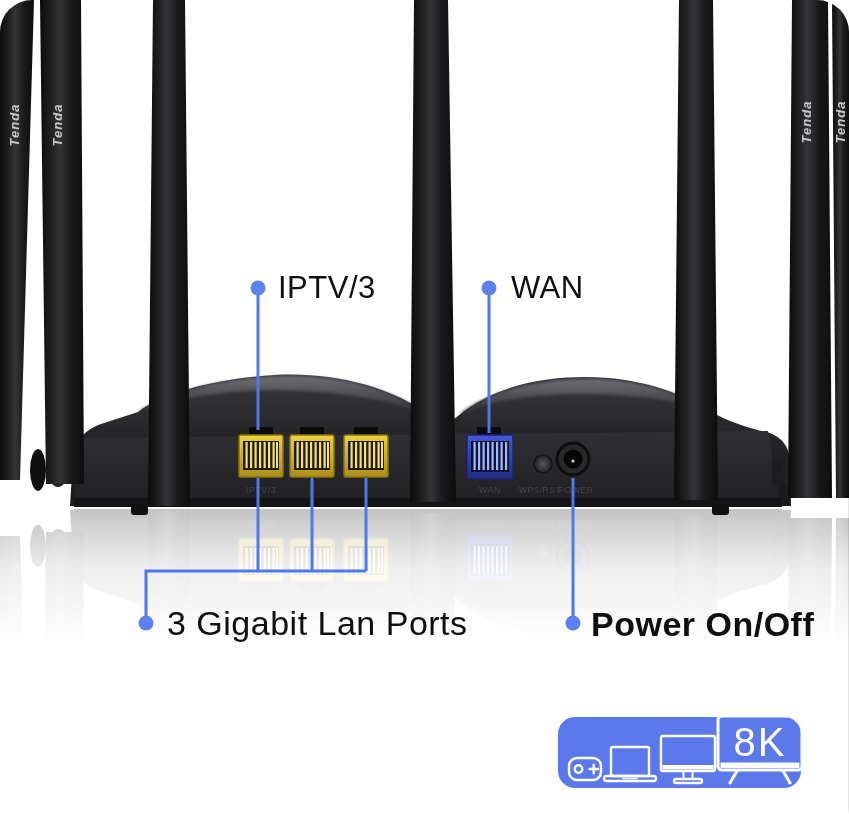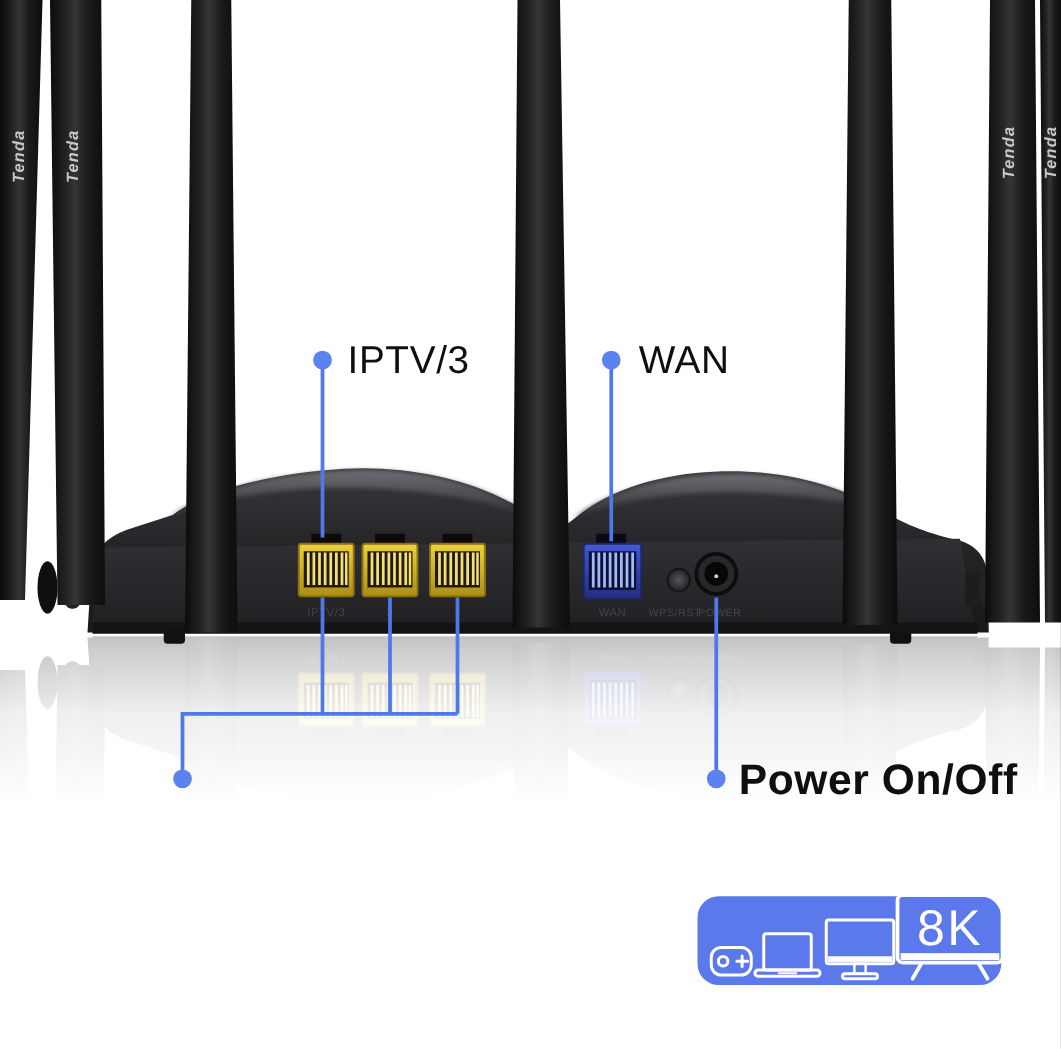--- a/index.html
+++ b/index.html
@@ -1,18 +1,18 @@
 <!DOCTYPE html>
 <html><head>
 <meta charset="utf-8">
 <style>
   html,body { margin:0; padding:0; background:#fff; }
   .stage {
     position:relative; width:849px; height:839px; background:#ffffff;
-    overflow:hidden; font-family:"Liberation Sans", sans-serif;
+    overflow:hidden; font-family:"Liberation Sans", sans-serif;border-radius:32px;
   }
   .edge-line { position:absolute; right:0; top:0; width:1px; height:100%; background:#e4e4e4; }
   .scene { position:absolute; left:0; top:0; }
   .label { position:absolute; color:#0f0f10; white-space:nowrap; letter-spacing:0.5px; }
   .label-top { font-size:31px; }
   .label-bottom { font-size:34px; }
   .badge-svg { position:absolute; left:553px; top:710px; }
 </style>
 </head>
 <body>
@@ -181,20 +181,21 @@
     <g fill="#5b82ee">
       <circle cx="258" cy="288" r="7.5"></circle>
       <circle cx="489" cy="288" r="7.5"></circle>
       <circle cx="146" cy="623" r="7.5"></circle>
       <circle cx="573" cy="623" r="7.5"></circle>
     </g>
   </svg>
 
   <div class="label label-top" style="left:278px; top:270px;">IPTV/3</div>
   <div class="label label-top" style="left:511px; top:270px;">WAN</div>
+  <div class="label label-bottom" style="left:167px; top:604px;">3 Gigabit Lan Ports</div>
   <div class="label label-bottom" style="left:591px; top:605px;font-weight:bold;">Power On/Off</div>
 
   <svg class="badge-svg" width="260" height="85" viewBox="0 0 260 85">
     <rect x="5" y="7" width="243" height="71" rx="17" fill="#5b79ea"></rect>
     <g stroke="#ffffff" stroke-width="2.4" fill="none" stroke-linecap="round" stroke-linejoin="round">
       <g>
         <rect x="16" y="48" width="32" height="22" rx="8"></rect>
         <circle cx="25.5" cy="59" r="3.8"></circle>
         <line x1="36.5" y1="59" x2="45" y2="59"></line>
         <line x1="40.7" y1="54.8" x2="40.7" y2="63.2"></line>

